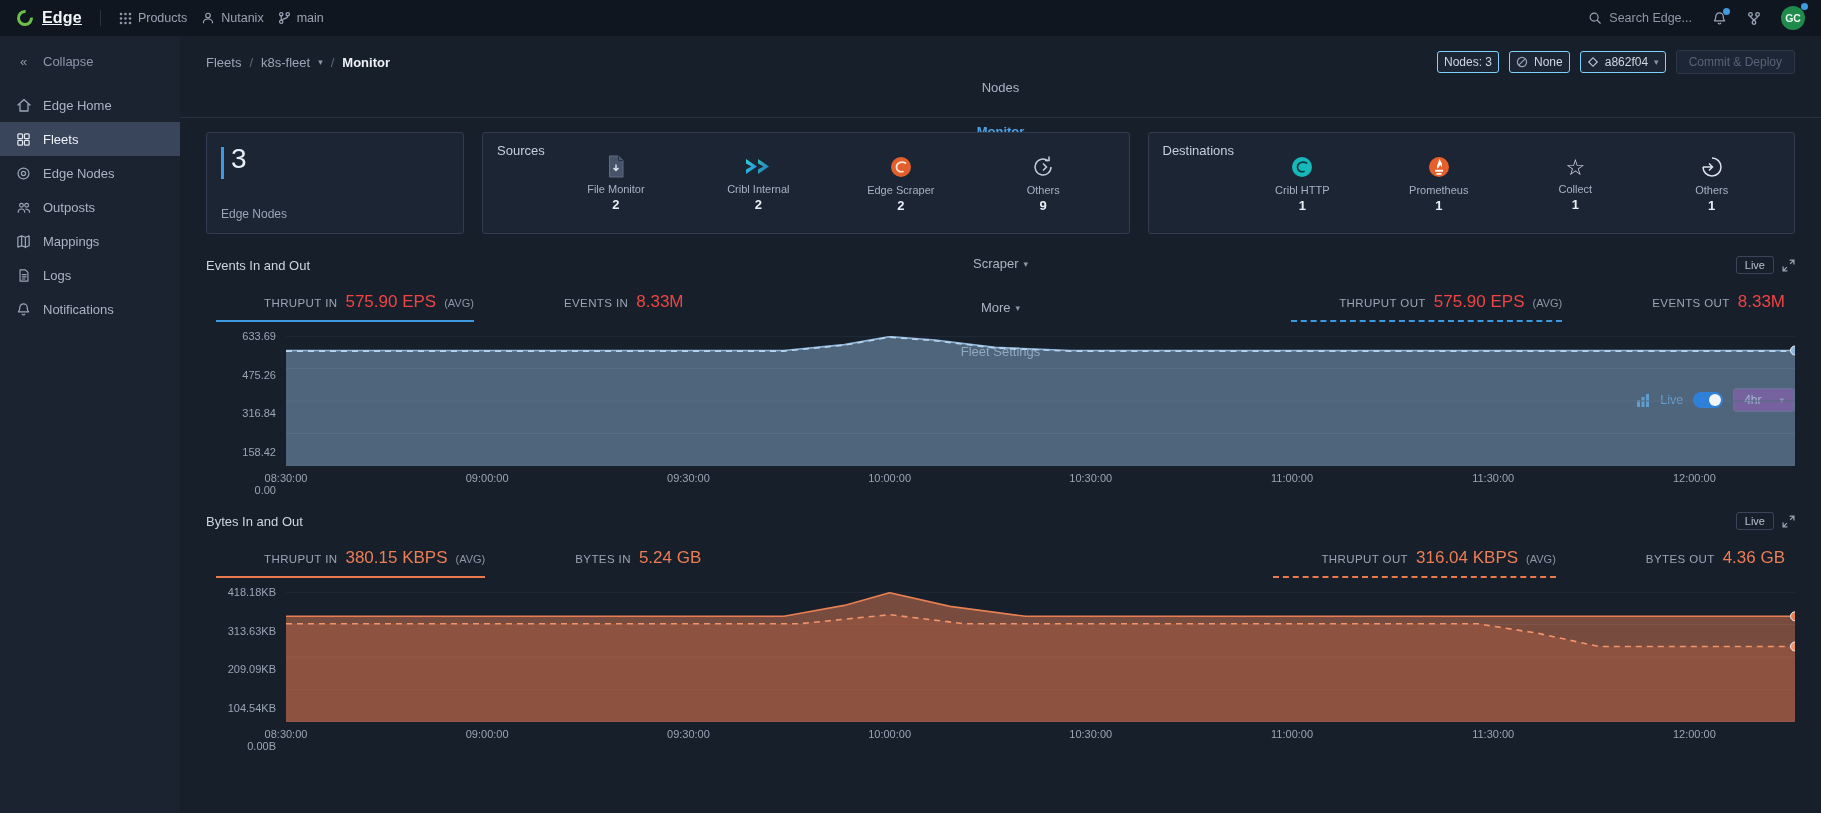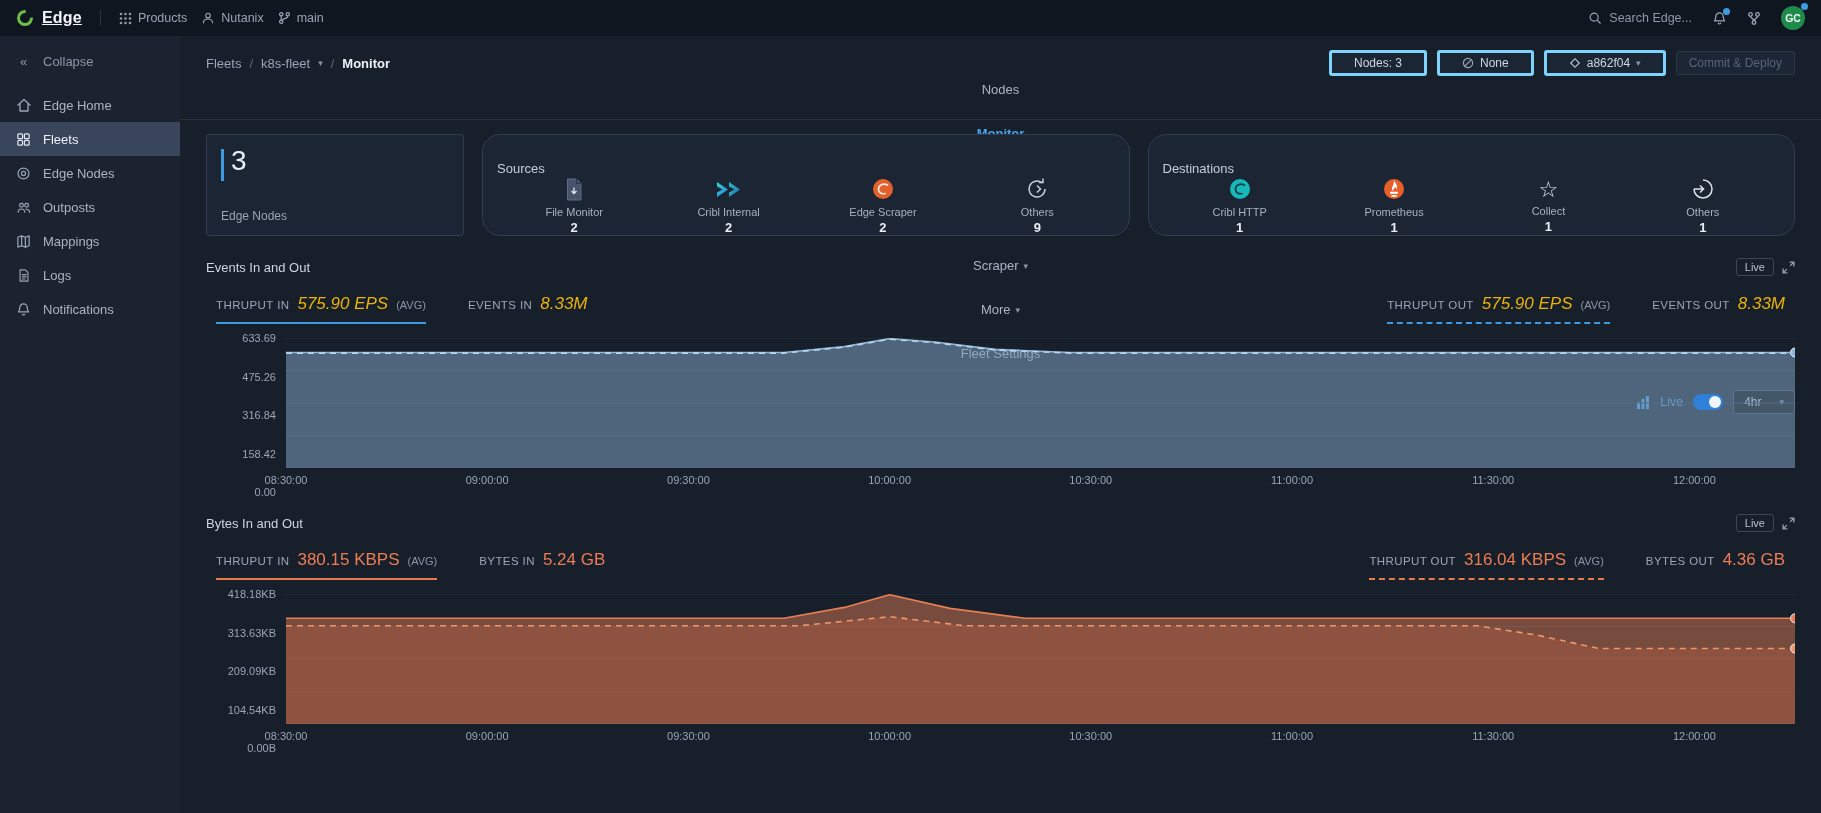--- a/index.html
+++ b/index.html
@@ -30,68 +30,68 @@
   .main { flex:1; background:#171f2b; display:flex; flex-direction:column; min-width:0; }
 
   
   .crumb-row { display:flex; align-items:center; padding:14px 26px 6px 26px; }
   .crumb { display:flex; align-items:center; gap:8px; font-size:13px; color:#9aa5b6; }
   .crumb .sep { color:#5d6879; }
   .crumb .link { cursor:pointer; }
   .crumb .current { color:#eef2f8; font-weight:bold; }
   .caret { font-size:9px; color:#8b96a8; }
   .crumb-right { margin-left:auto; display:flex; align-items:center; gap:10px; }
-  .badge { border:3px solid #7dd3fc; border-radius:3px; padding:3px 22px; font-size:12px; color:#cfd7e2;
+  .badge { border:1px solid #7dd3fc; border-radius:3px; padding:3px 6px; font-size:12px; color:#cfd7e2;
     display:flex; align-items:center; gap:6px; background:#1c2534; cursor:pointer; }
   .deploy-btn { border:1px solid #2c3748; border-radius:3px; padding:4px 12px; font-size:12px;
     color:#58637a; background:#1d2634; cursor:default; }
 
   
   .tab-row { display:flex; align-items:center; gap:28px; padding:0 26px; border-bottom:1px solid #27313f; height:38px;flex-direction:column; }
   .tab { height:100%; display:flex; align-items:center; gap:5px; font-size:13px; color:#aab4c4;
     cursor:pointer; border-bottom:2px solid transparent; margin-bottom:-1px; }
   .tab.active { color:#4aa3e8; border-bottom-color:#3d9ae0; font-weight:bold; }
   .tab-controls { margin-left:auto; display:flex; align-items:center; gap:10px; }
   .live-label { color:#4aa3e8; font-size:12.5px; }
   .toggle { width:30px; height:16px; border-radius:8px; background:#2f80d8; position:relative; cursor:pointer; }
   .toggle .knob { position:absolute; top:2px; right:2px; width:12px; height:12px; border-radius:50%; background:#f2f6fa; }
-  .range-select { border:1px solid #3a4658; border-radius:3px; background:#000000; color:#cfd7e2;
+  .range-select { border:1px solid #3a4658; border-radius:3px; background:#701a75; color:#cfd7e2;
     font-size:12px; padding:4px 10px; display:flex; gap:18px; align-items:center; cursor:pointer; }
 
   
   .content { flex:1; padding:14px 26px 10px 26px; overflow:hidden; }
   .summary-row { display:flex; gap:18px; }
   .panel { background:#1c2534; border:1px solid #313d4f; border-radius:3px; height:102px; }
   .nodes-panel { width:258px; padding:12px 14px; display:flex; flex-direction:column; }
   .big-count-wrap { display:flex; gap:7px; align-items:flex-start; flex:1; }
   .count-accent { width:3px; height:32px; background:#3f9be0; margin-top:2px; }
   .big-count { font-size:28px; color:#e8eef6; line-height:1; }
   .panel-sub { color:#9aa5b6; font-size:12px; }
-  .group-panel { flex:1; padding:26px 14px; display:flex; flex-direction:column;border-radius:18px; }
+  .group-panel { flex:1; padding:10px 14px; display:flex; flex-direction:row; }
   .panel-title { color:#c6cedb; font-size:13px; }
   .mini-row { flex:1; display:flex; align-items:center; justify-content:space-around; }
   .mini-stat { text-align:center; cursor:pointer; min-width:90px; }
   .mini-icon { display:inline-flex; height:26px; align-items:center; }
   .mini-label { color:#a7b1c2; font-size:11px; margin-top:2px; }
   .mini-count { color:#e8eef6; font-size:13px; font-weight:bold; margin-top:2px; }
 
   
   .chart-section { margin-top:22px; }
   .section-head { display:flex; align-items:center; }
   .section-title { color:#cdd5e0; font-size:13px; }
   .section-head-right { margin-left:auto; display:flex; align-items:center; gap:8px; }
   .live-chip { border:1px solid #3a4658; border-radius:3px; padding:2px 8px; font-size:11px; color:#b6c0ce; cursor:pointer; }
   .stats-row { display:flex; align-items:flex-end; gap:42px; margin-top:18px; padding:0 10px; }
   .stat-group { display:flex; align-items:baseline; gap:8px; padding-bottom:8px; border-bottom:2px solid transparent; }
   .stat-group.u-blue  { border-bottom:2px solid #3d9ae0; }
   .stat-group.u-blue-d{ border-bottom:2px dashed #3d9ae0; }
   .stat-group.u-org   { border-bottom:2px solid #e87a4e; }
   .stat-group.u-org-d { border-bottom:2px dashed #e87a4e; }
-  .stat-label { color:#9aa5b6; font-size:11.5px; letter-spacing:.4px; }
-  .stat-value-blue { color:#eab308; font-size:17px;font-style:italic; }
+  .stat-label { color:#9aa5b6; font-size:11.5px; letter-spacing:.4px;margin-left:48px; }
+  .stat-value-blue { color:#ef4444; font-size:17px; }
   .stat-value-org  { color:#ed7d54; font-size:17px; }
   .stat-avg { color:#8b96a6; font-size:11px; }
   .push-right { margin-left:auto; }
 
   .chart-wrap { display:flex; margin-top:14px; }
   .y-labels { width:80px; position:relative; flex-shrink:0; }
   .y-label { position:absolute; right:10px; transform:translateY(-50%); font-size:11px; color:#9aa5b6; white-space:nowrap; }
   .plot-area { flex:1; min-width:0; }
   svg.plot { width:100%; height:130px; display:block; }
   .x-labels { position:relative; height:18px; margin-top:6px; }

